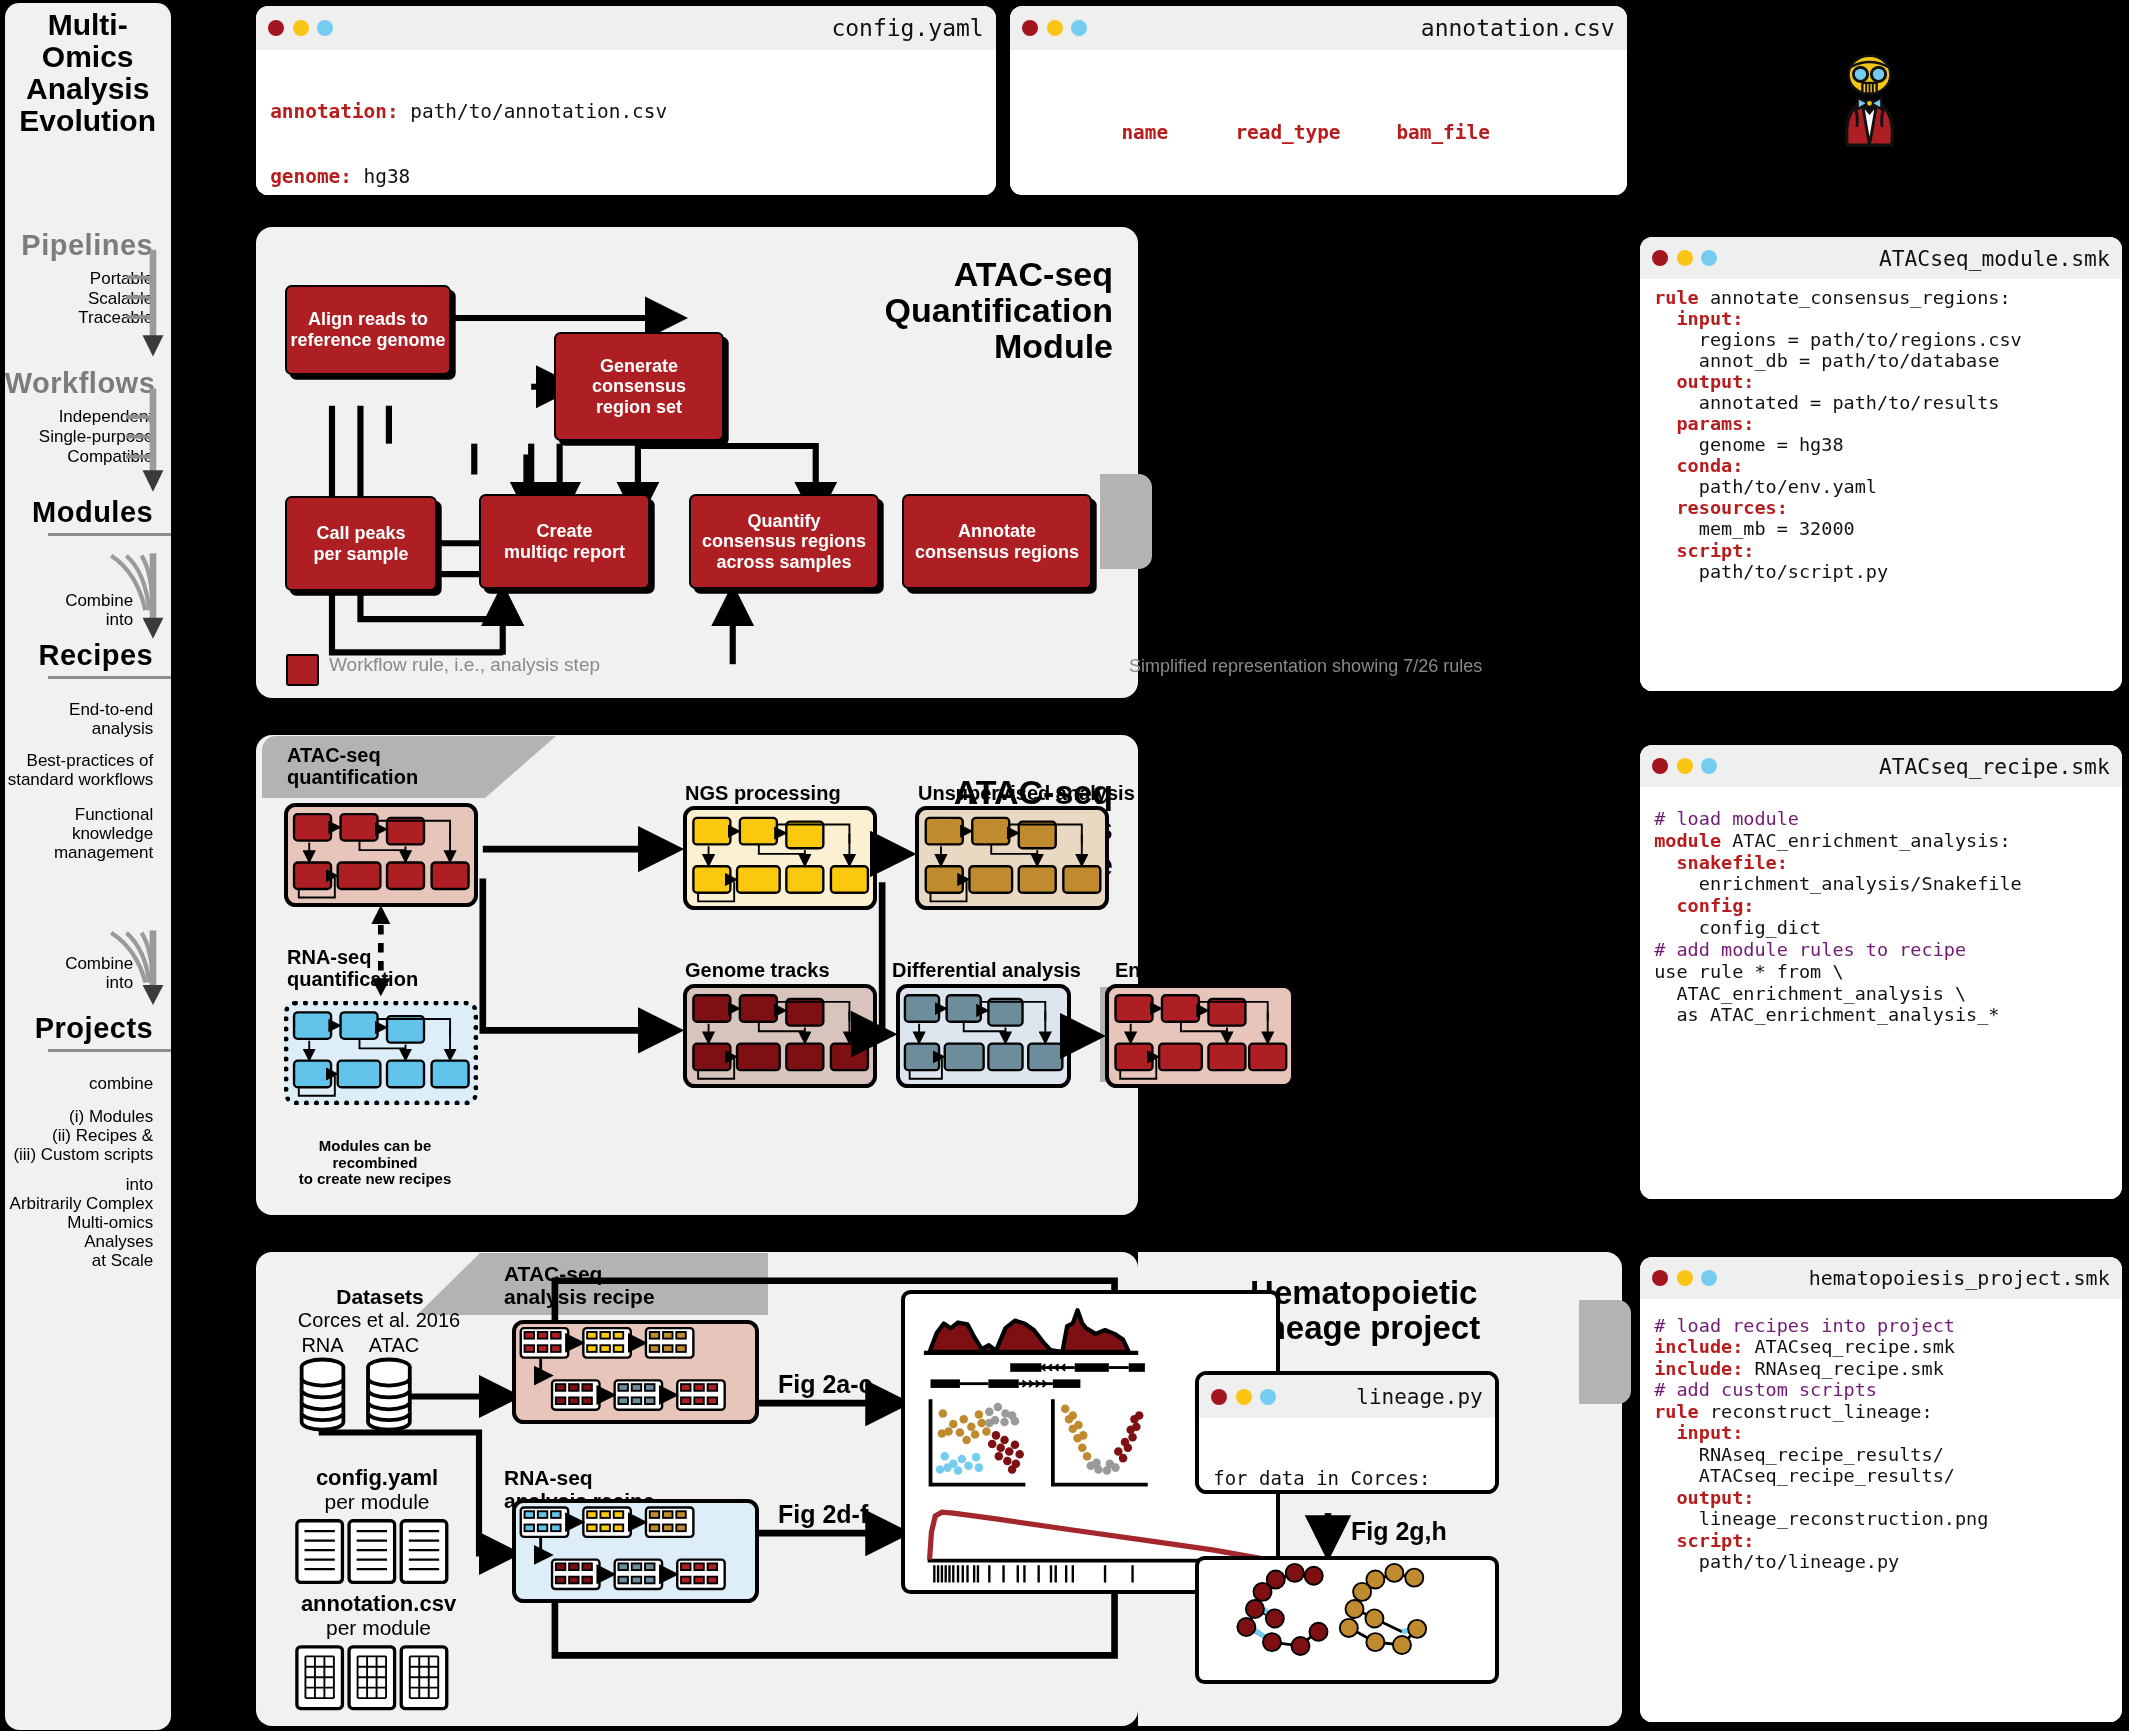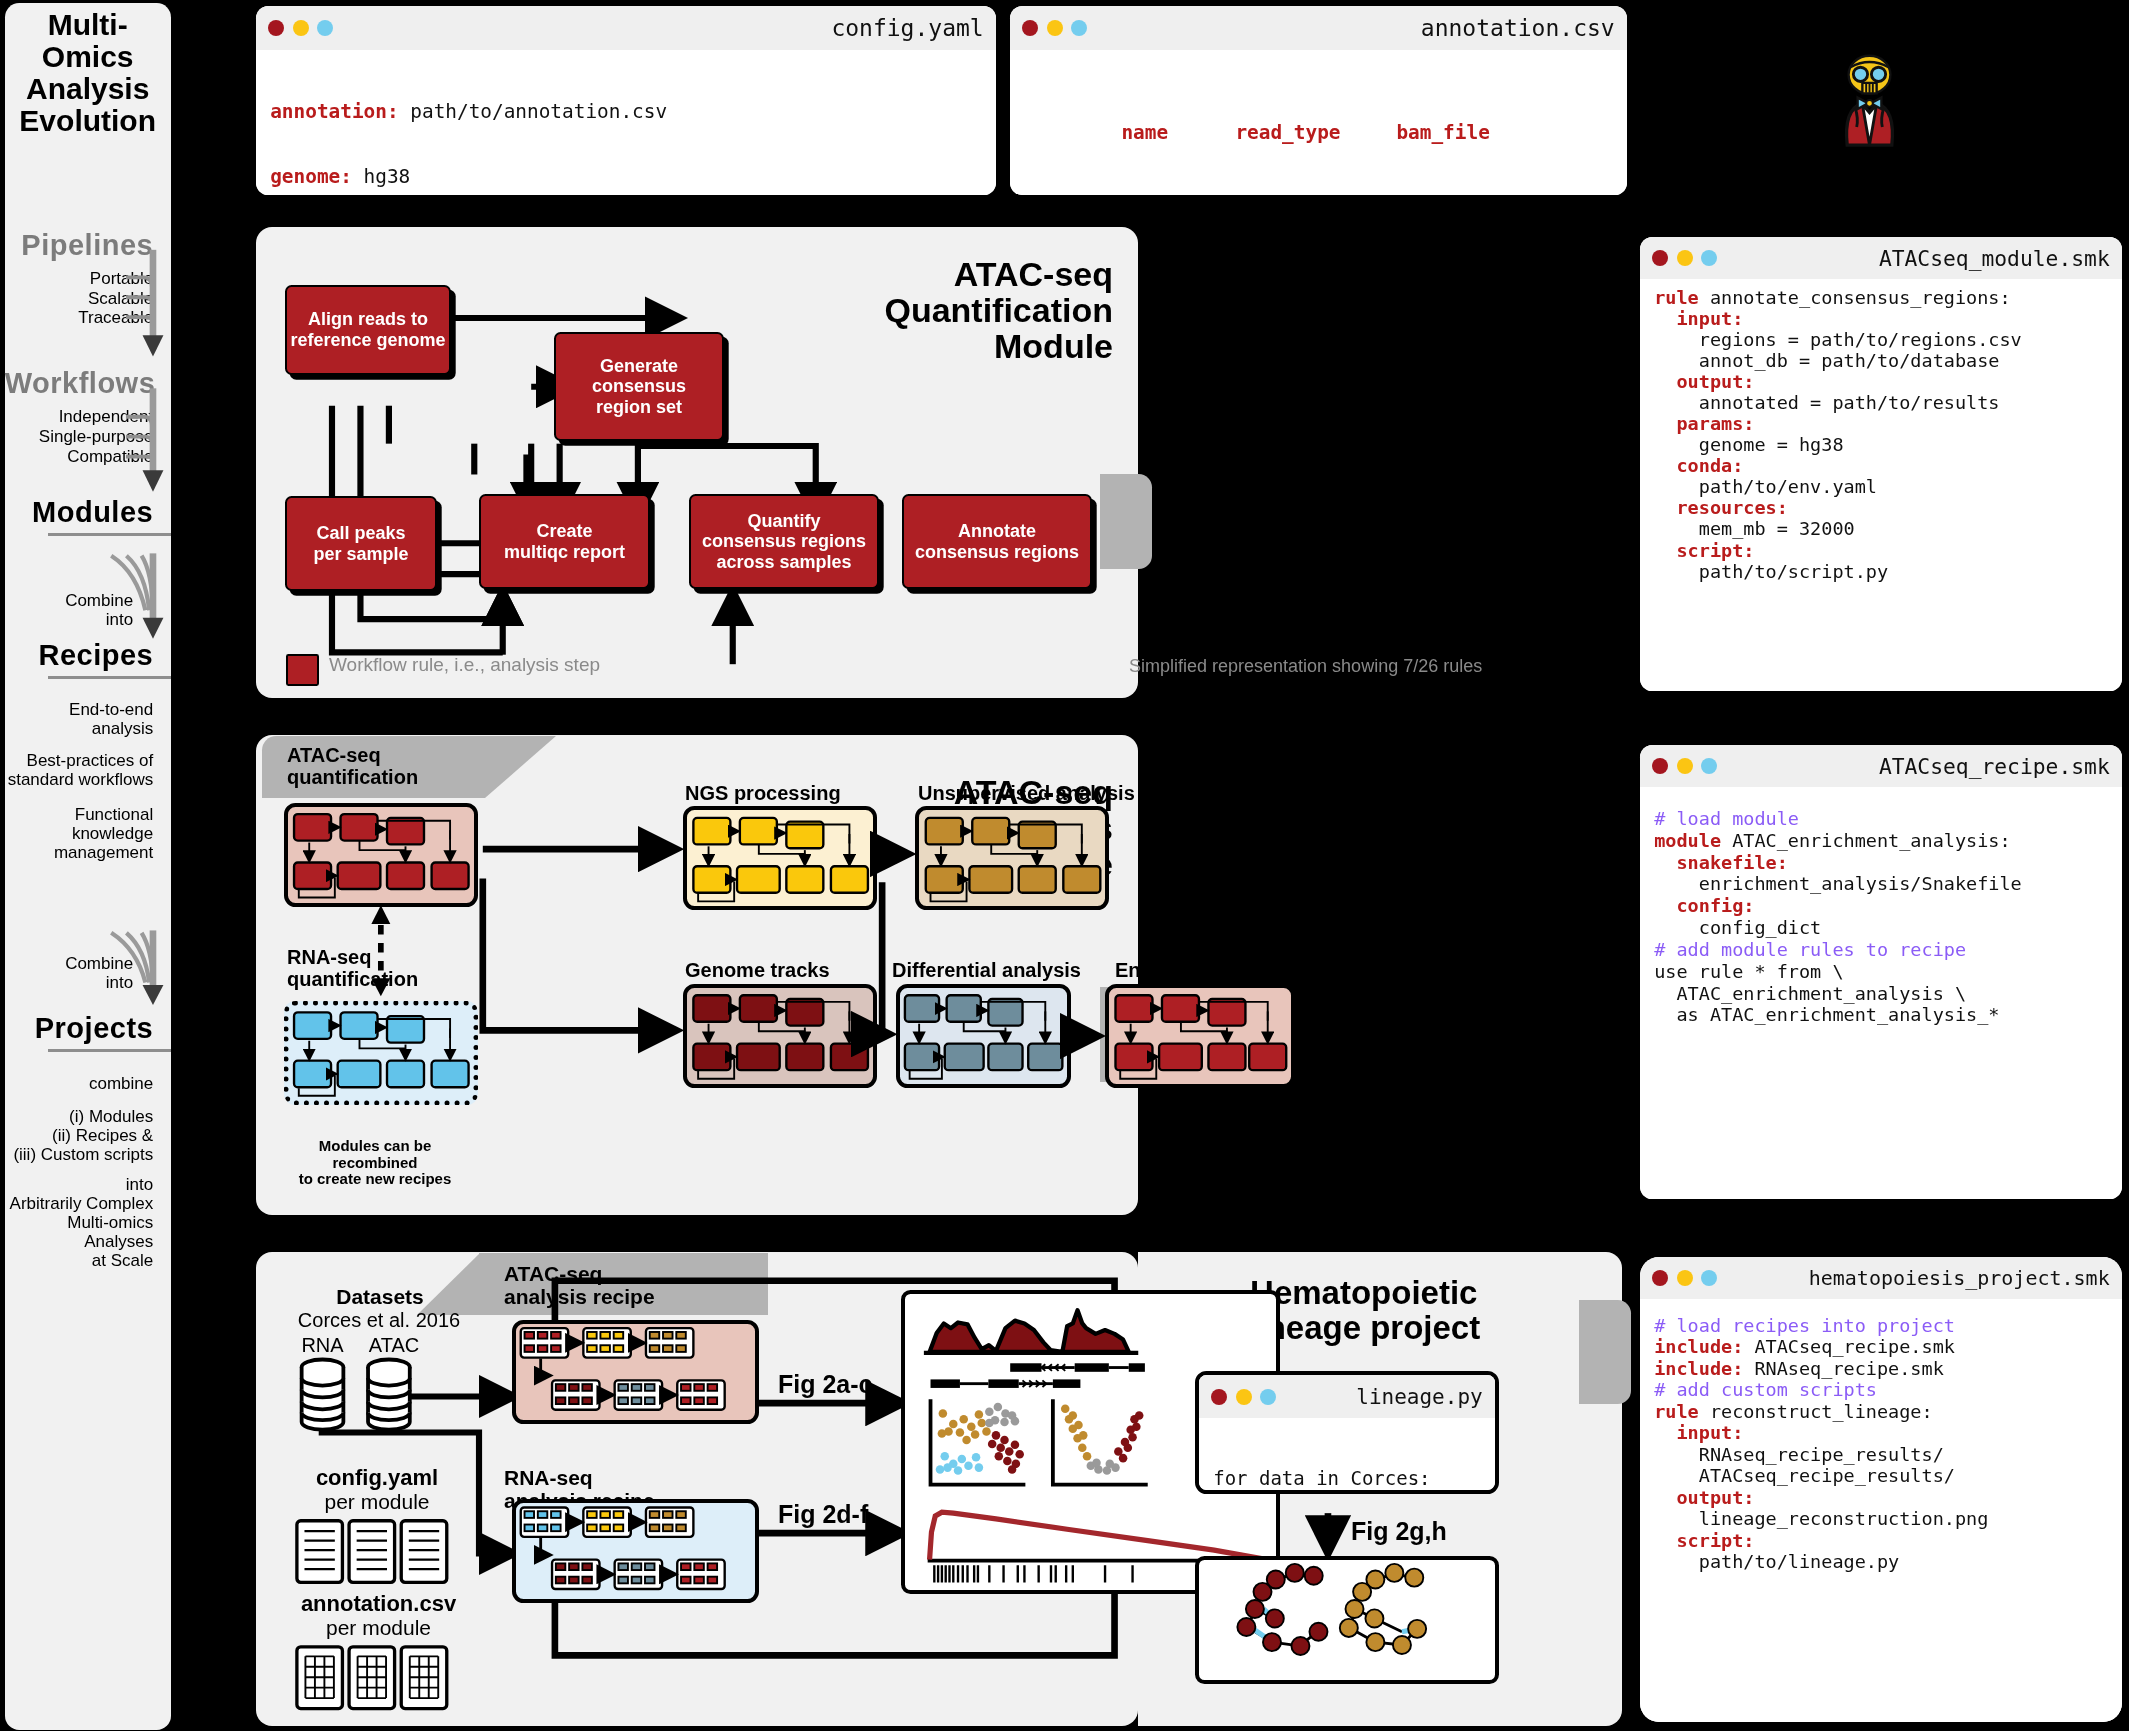--- a/index.html
+++ b/index.html
@@ -17,21 +17,21 @@
            padding:0 12.3px;box-sizing:border-box;flex:0 0 auto;}
   .dots{display:flex;gap:8.5px;align-items:center;}
   .dot{width:16px;height:16px;border-radius:50%;display:block;}
   .dot.r{background:#a4161f;}
   .dot.y{background:#fbc513;}
   .dot.b{background:#74cdee;}
   .winname{margin-left:auto;font-family:"DejaVu Sans Mono",monospace;color:#111;white-space:nowrap;}
   .codebody{flex:1 1 auto;background:#fff;padding:7.6px 14.2px;box-sizing:border-box;
             font-family:"DejaVu Sans Mono",monospace;color:#111;white-space:pre;}
   .codebody .k{color:#b91c1c;font-weight:bold;}
-  .codebody .c{color:#8b5cf6;}
+  .codebody .c{color:#701a75;}
 
   
   #leftcol{position:absolute;left:4.7px;top:2.8px;width:166px;height:1727px;
            background:#f1f1f1;border-radius:14.2px;box-sizing:border-box;}
   .hdr-title{position:absolute;left:0;width:166px;text-align:center;
              font-weight:bold;color:#000;line-height:1.06;}
   .stage{position:absolute;width:157px;left:0;text-align:right;padding-right:8.5px;
          box-sizing:border-box;font-weight:bold;letter-spacing:0.5px;}
   .stage.grey{color:#7c7c7c;font-weight:bold;}
   .stage.black{color:#000;}
@@ -928,21 +928,21 @@
       <circle cx="2872" cy="3356" r="19"></circle>
         <circle cx="2856" cy="3392" r="19"></circle>
         <circle cx="2898" cy="3412" r="19"></circle>
       <circle cx="2844" cy="3432" r="19"></circle>
         <circle cx="2900" cy="3462" r="19"></circle>
         <circle cx="2956" cy="3468" r="19"></circle>
       <circle cx="2988" cy="3434" r="19"></circle>
     </g>
   </svg>
 
-  <div class="codewin" style="left:1640px;top:1257px;width:482px;height:465px;border-radius:19px;">
+  <div class="codewin" style="left:1640px;top:1257px;width:482px;height:465px;">
     <div class="titlebar" style="height:42px;">
       <span class="dots">
         <i class="dot r"></i>
         <i class="dot y"></i>
         <i class="dot b"></i>
       </span>
       <span class="winname" style="font-size:20px;">hematopoiesis_project.smk</span>
     </div>
     <div class="codebody" style="font-size:18.5px;line-height:1.16;padding-top:16px;"><div><span class="c"># load recipes into project</span></div><div><span class="k">include:</span><span> ATACseq_recipe.smk</span></div><div><span class="k">include:</span><span> RNAseq_recipe.smk</span></div><div><span></span></div><div><span class="c"># add custom scripts</span></div><div><span class="k">rule</span><span> reconstruct_lineage:</span></div><div><span class="k">  input:</span></div><div><span>    RNAseq_recipe_results/</span></div><div><span>    ATACseq_recipe_results/</span></div><div><span class="k">  output:</span></div><div><span>    lineage_reconstruction.png</span></div><div><span class="k">  script:</span></div><div><span>    path/to/lineage.py</span></div></div>
   </div>

